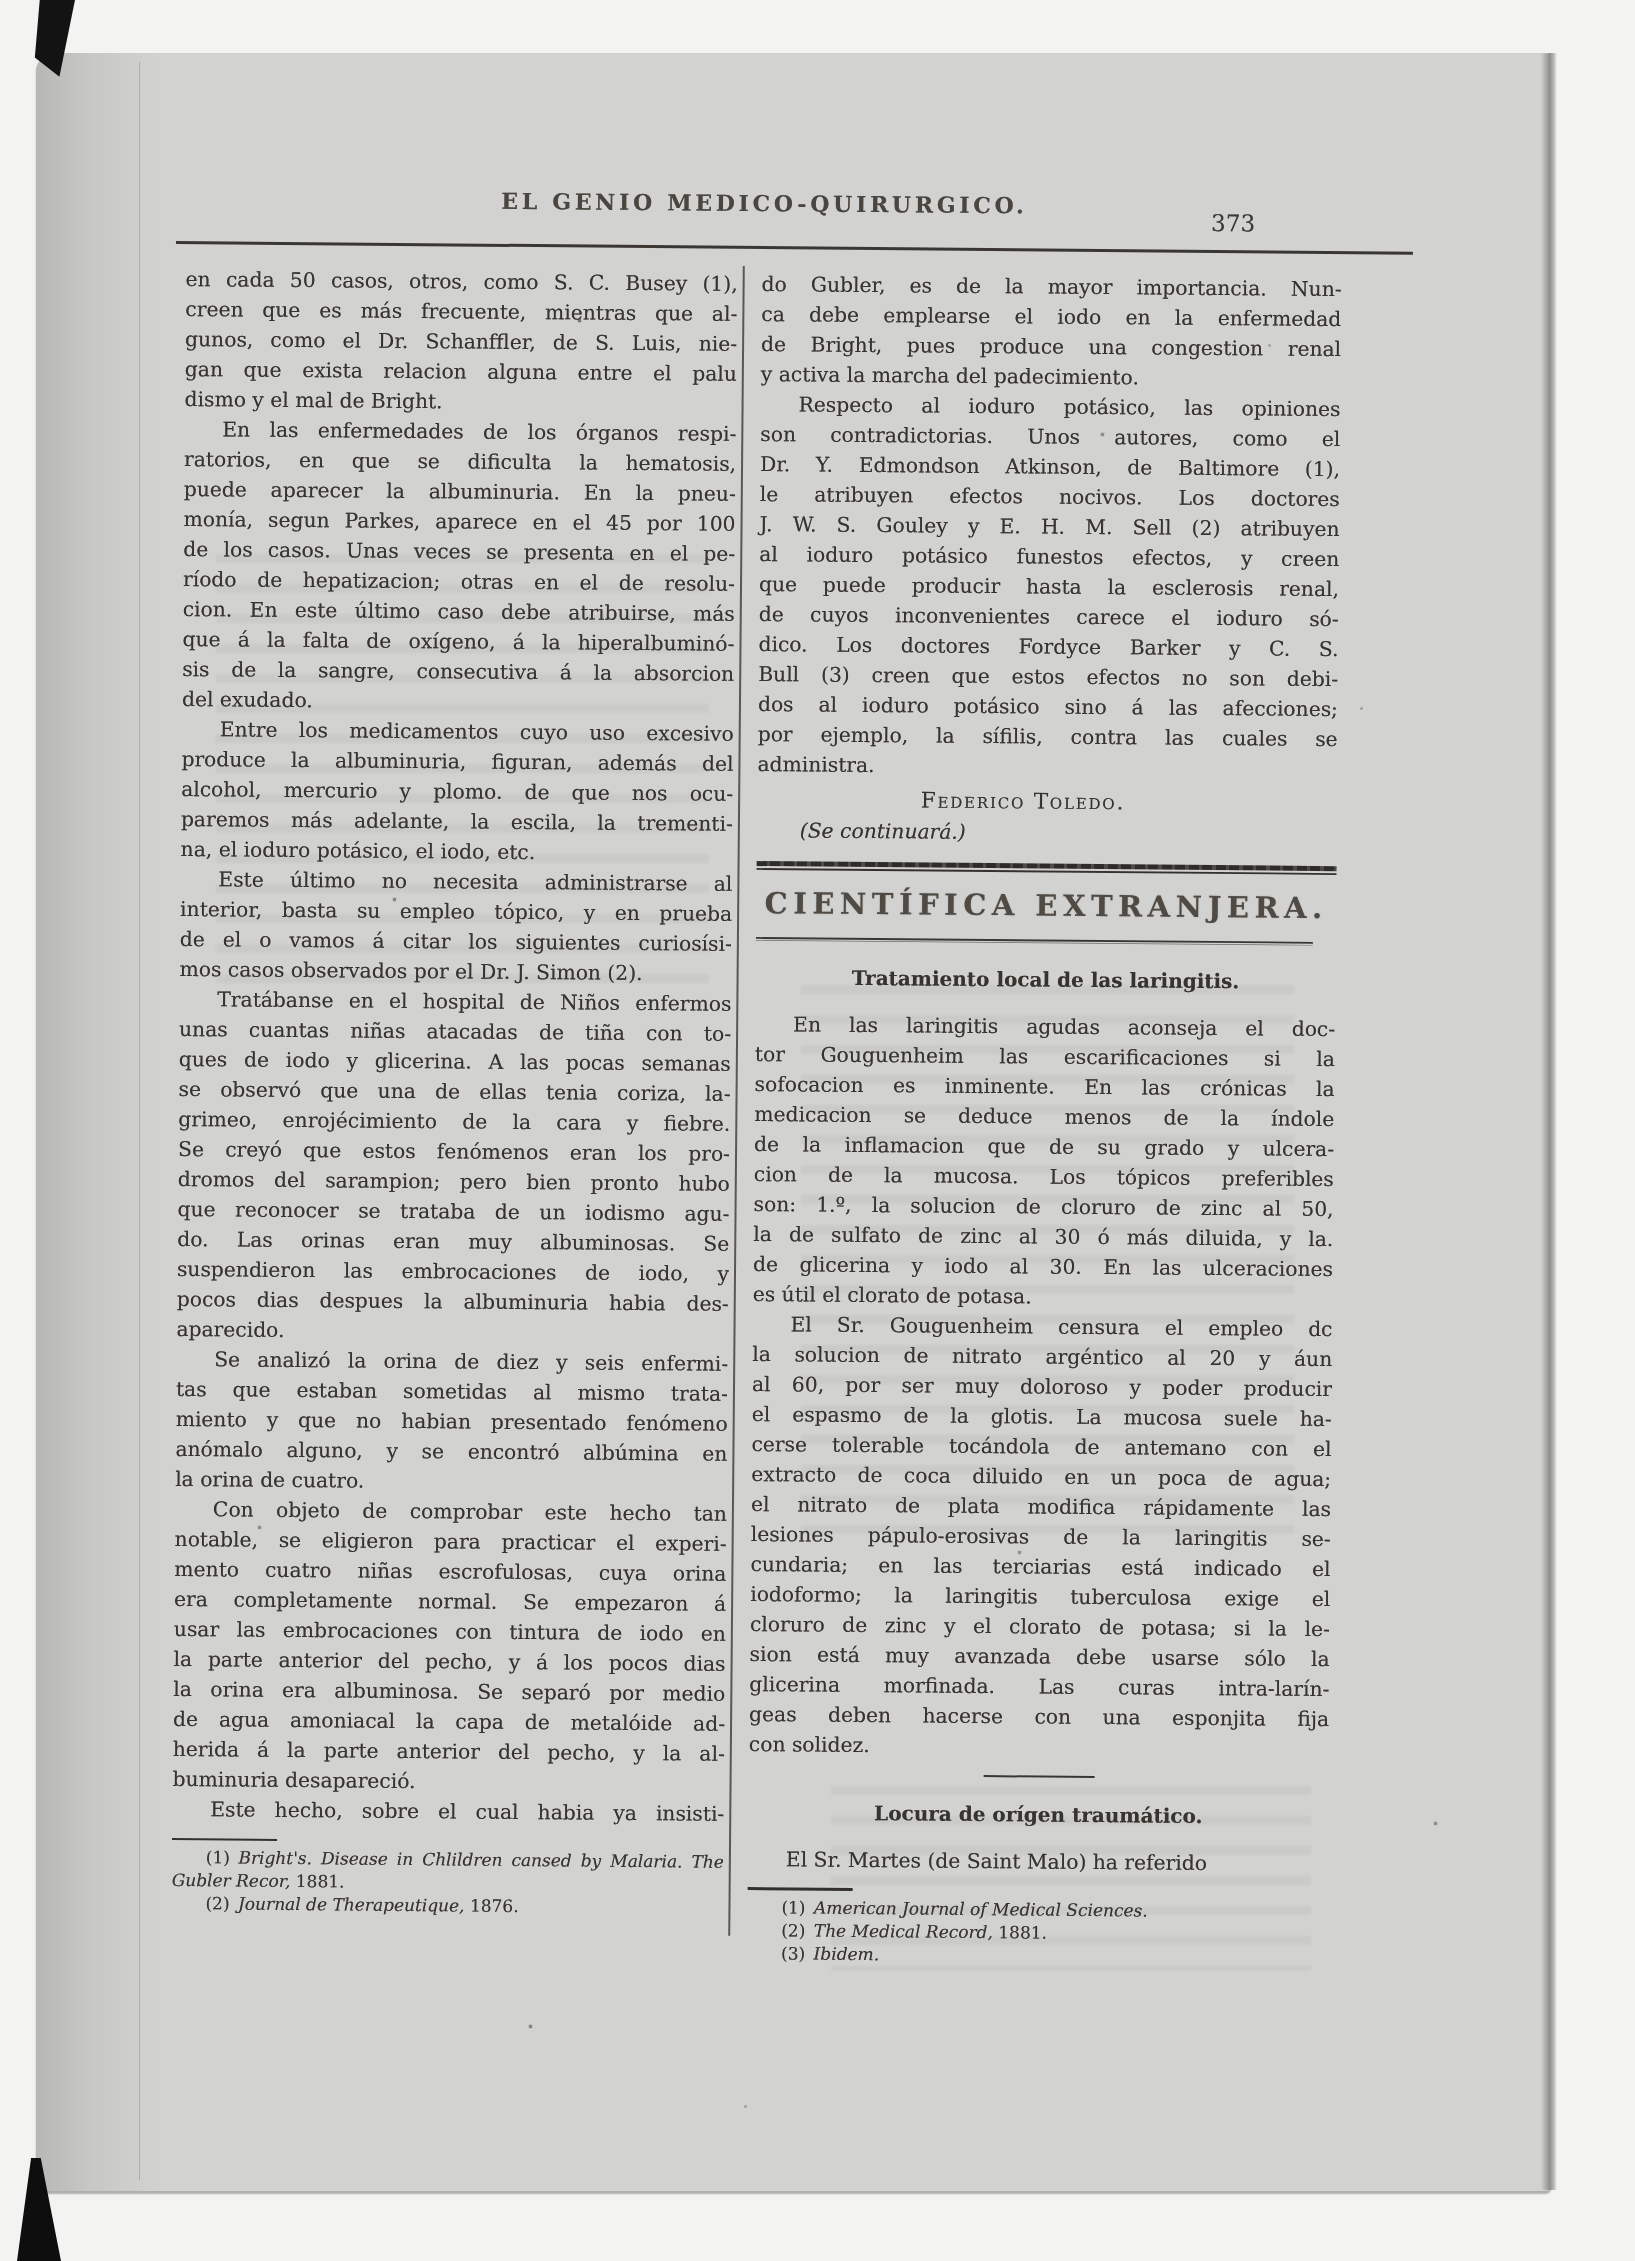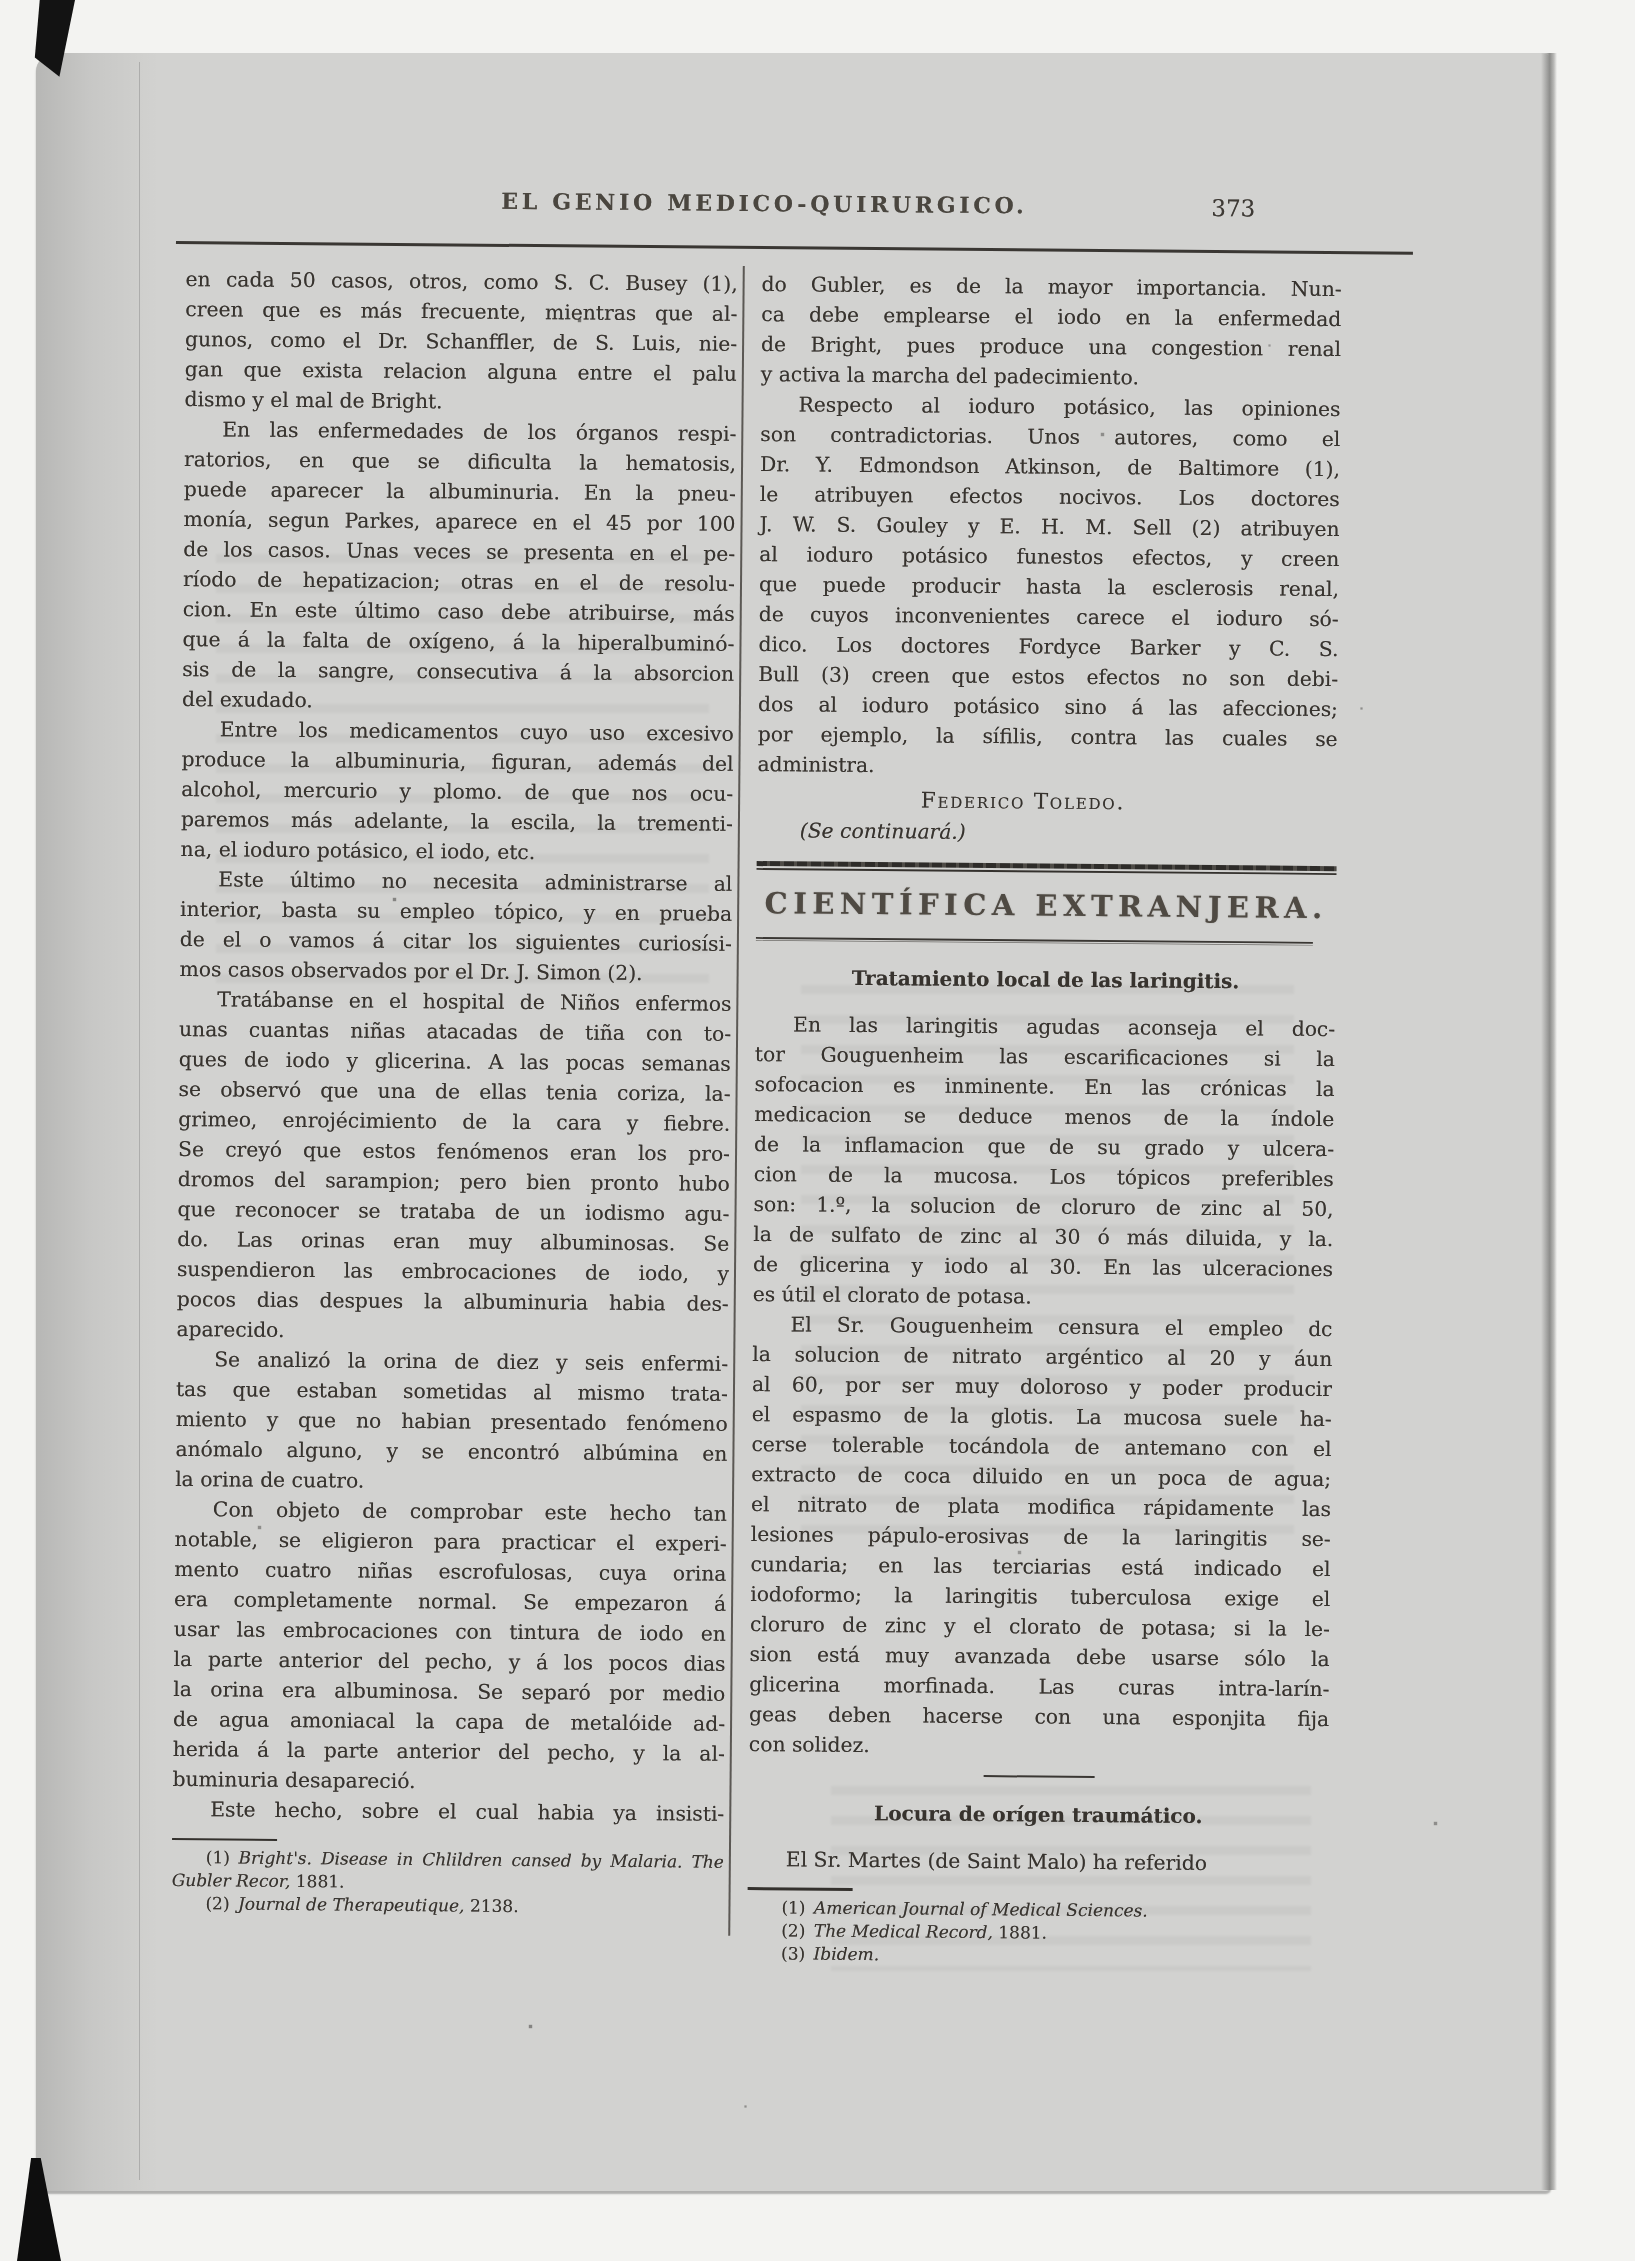--- a/index.html
+++ b/index.html
@@ -51,21 +51,21 @@
   
   .print{position:absolute;left:0;top:0;width:1636px;height:2261px;
     transform:rotate(0.5deg);transform-origin:179px 240px;
     color:#37332e;}
   .masthead{
     position:absolute;left:382px;top:185px;width:764px;text-align:center;
     font-size:22px;font-weight:700;letter-spacing:3.7px;color:#4a463f;
     text-shadow:0 0 0.6px rgba(74,70,63,.5);
   }
   .folio{
-    position:absolute;left:1211px;top:186px;font-size:23px;color:#3e3a35;
+    position:absolute;left:1211px;top:201px;font-size:23px;color:#3e3a35;
     text-shadow:0 0 0.6px rgba(62,58,53,.5);
   }
   .head-rule{
     position:absolute;left:176px;top:241px;width:1237px;height:2.5px;background:#3a3733;
   }
   .divider{
     position:absolute;left:743px;top:261px;width:1.8px;height:1670px;background:#46433e;opacity:.85;
   }
   .col{position:absolute;top:264px;font-size:20.3px;line-height:30px;
     text-shadow:0 0 0.6px rgba(55,50,45,.55);}
@@ -163,21 +163,21 @@
       <div class="tline">usar las embrocaciones con tintura de iodo en</div>
       <div class="tline">la parte anterior del pecho, y á los pocos dias</div>
       <div class="tline">la orina era albuminosa. Se separó por medio</div>
       <div class="tline">de agua amoniacal la capa de metalóide ad-</div>
       <div class="tline">herida á la parte anterior del pecho, y la al-</div>
       <div class="tline last">buminuria desapareció.</div>
       <div class="tline ind">Este hecho, sobre el cual habia ya insisti-</div>
       <div class="footnote-rule"></div>
       <div class="footnotes">
         <div class="fn"><span>(1)</span> <span class="it">Bright's. Disease in Chlildren cansed by Malaria. The Gubler Recor,</span><span> 1881.</span></div>
-        <div class="fn"><span>(2)</span> <span class="it">Journal de Therapeutique,</span><span> 2138.</span></div>
+        <div class="fn"><span>(2)</span> <span class="it">Journal de Therapeutique,</span><span> 1876.</span></div>
       </div>
     </div>
   <div class="col col-right" id="col-right">
       <div class="tline">do Gubler, es de la mayor importancia. Nun-</div>
       <div class="tline">ca debe emplearse el iodo en la enfermedad</div>
       <div class="tline">de Bright, pues produce una congestion renal</div>
       <div class="tline last">y activa la marcha del padecimiento.</div>
       <div class="tline ind">Respecto al ioduro potásico, las opiniones</div>
       <div class="tline">son contradictorias. Unos autores, como el</div>
       <div class="tline">Dr. Y. Edmondson Atkinson, de Baltimore (1),</div>

